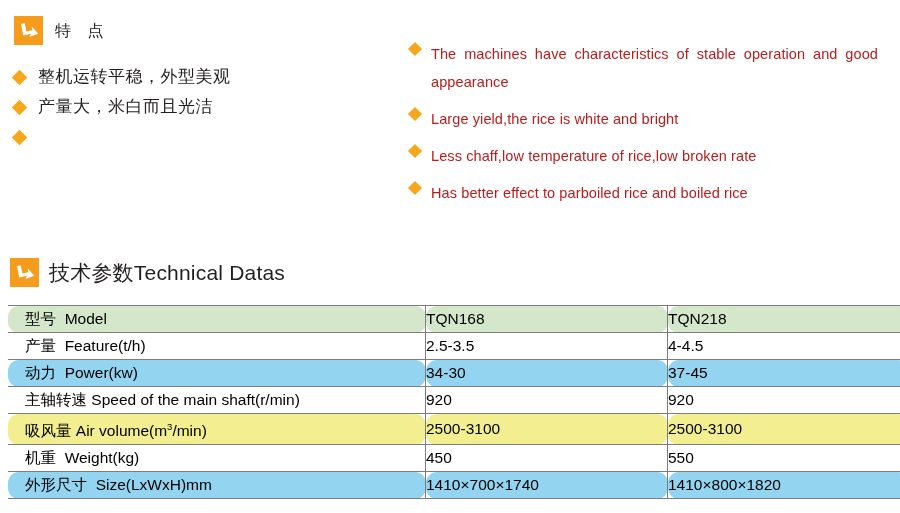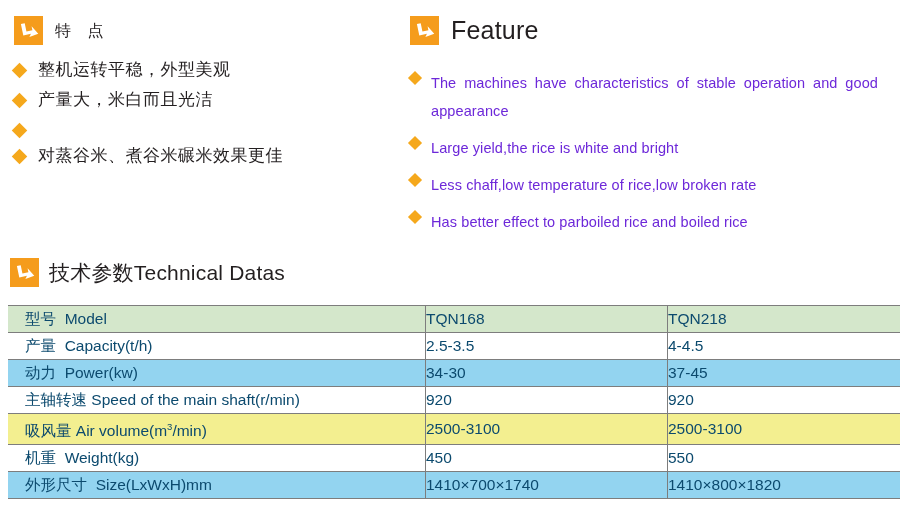--- a/index.html
+++ b/index.html
@@ -63,21 +63,21 @@
     width: 400px;
   }
   #col-en {
     position: absolute;
     left: 410px;
     top: 16px;
     width: 480px;
   }
 
   .bullets-cn {
-    margin-top: 15px;
+    margin-top: 22px;
   }
   .bullets-en {
     margin-top: 24px;
   }
 
   .bullet {
     display: flex;
     align-items: flex-start;
     margin-bottom: 10px;
   }
@@ -101,21 +101,21 @@
 
   .btxt-cn {
     font-size: 17px;
     line-height: 20px;
     color: #231f20;
     letter-spacing: 0.5px;
   }
   .btxt-en {
     font-size: 14.5px;
     line-height: 28px;
-    color: #6d28d9;
+    color: #b91c1c;
     letter-spacing: 0.1px;
   }
   .btxt-en.justify {
     text-align: justify;
     text-align-last: left;
     width: 447px;
   }
 
   
   #tech-head {
@@ -132,24 +132,25 @@
     width: 882px;
     border-collapse: collapse;
     table-layout: fixed;
   }
   #spec-table tr { height: 27px; }
   #spec-table td {
     border-top: 1px solid #7d7d7d;
     border-bottom: 1px solid #7d7d7d;
     border-right: 1px solid #7d7d7d;
     font-size: 15.5px;
-    color: #0c4a6e;
+    color: #000000;
     padding: 0;
     line-height: 26px;
     white-space: nowrap;
+    border-radius: 11px;
   }
   #spec-table td.c0 {
     border-left: none;
     border-right: 1px solid #7d7d7d;
     padding-left: 17px;
     text-align: left;
     width: 400px;
   }
   #spec-table td.c1, #spec-table td.c2 {
     text-align: left;
@@ -183,37 +184,25 @@
       <span class="dia"></span>
       <span class="btxt-cn">整机运转平稳，外型美观</span>
     </div>
     <div class="bullet">
       <span class="dia"></span>
       <span class="btxt-cn">产量大，米白而且光洁</span>
     </div>
     <div class="bullet">
       <span class="dia"></span>
     </div>
-    <div class="bullet">
-      <span class="dia"></span>
-      <span class="btxt-cn">对蒸谷米、煮谷米碾米效果更佳</span>
-    </div>
   </div>
 </div>
 
 <div id="col-en">
 
-  <div class="sec-head">
-    <span class="badge">
-      <svg viewBox="0 0 29 29" xmlns="http://www.w3.org/2000/svg" aria-hidden="true">
-        <path d="M8.4 6.6 L12.3 6.6 L12.3 15.0 L18.4 15.0 L18.4 11.0 L23.4 19.6 L14.0 21.1 L16.2 18.2 L8.4 18.2 Z" fill="#ffffff" transform="rotate(-12 14.5 14.5)"></path>
-      </svg>
-    </span>
-    <span class="sec-title-en">Feature</span>
-  </div>
 
   <div class="bullets-en">
     <div class="bullet">
       <span class="dia"></span>
       <span class="btxt-en justify">The machines have characteristics of stable operation and good appearance</span>
     </div>
     <div class="bullet">
       <span class="dia"></span>
       <span class="btxt-en">Large yield,the rice is white and bright</span>
     </div>
@@ -238,21 +227,21 @@
 </div>
 
 <table id="spec-table">
   <tbody>
     <tr class="green">
       <td class="c0"><span>型号</span>&nbsp; <span>Model</span></td>
       <td class="c1">TQN168</td>
       <td class="c2">TQN218</td>
     </tr>
     <tr class="white">
-      <td class="c0"><span>产量</span>&nbsp; <span>Capacity(t/h)</span></td>
+      <td class="c0"><span>产量</span>&nbsp; <span>Feature(t/h)</span></td>
       <td class="c1">2.5-3.5</td>
       <td class="c2">4-4.5</td>
     </tr>
     <tr class="blue">
       <td class="c0"><span>动力</span>&nbsp; <span>Power(kw)</span></td>
       <td class="c1">34-30</td>
       <td class="c2">37-45</td>
     </tr>
     <tr class="white">
       <td class="c0"><span>主轴转速</span> <span>Speed of the main shaft(r/min)</span></td>

